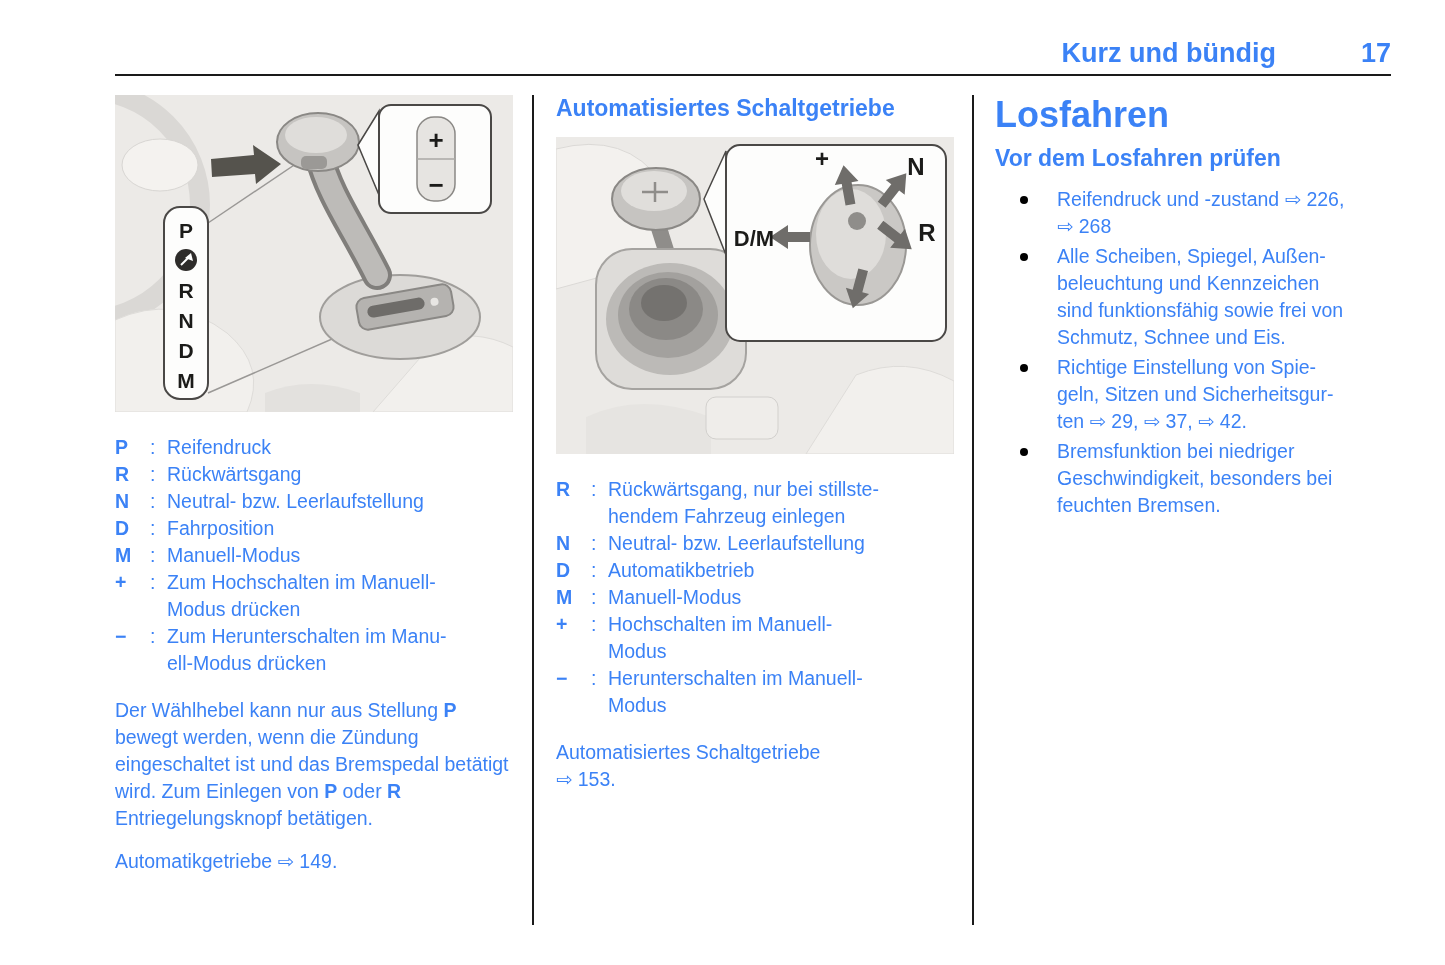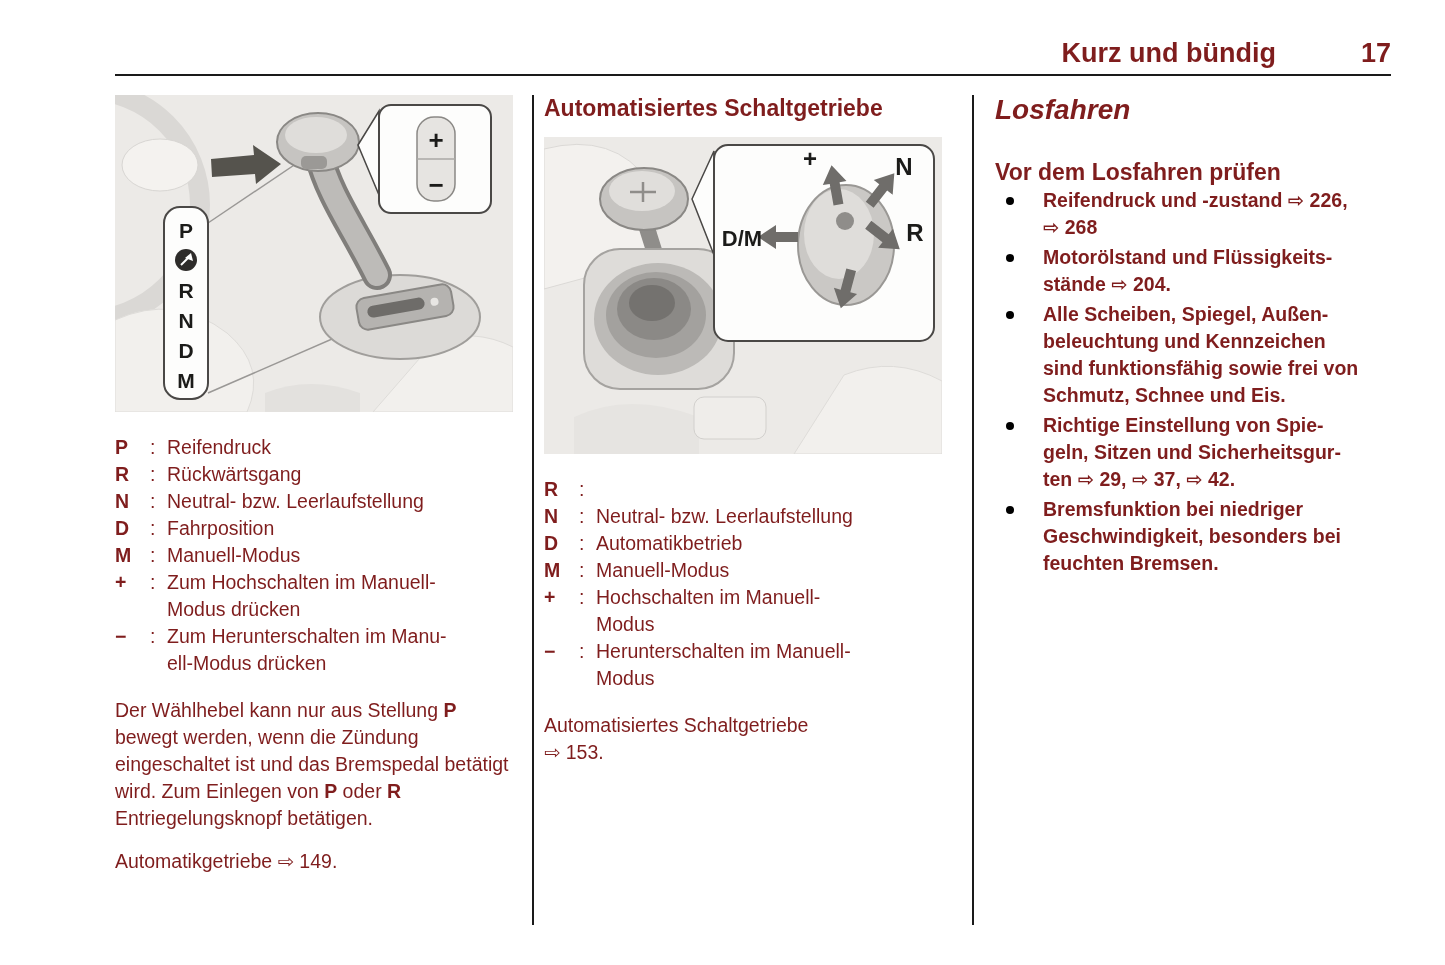--- a/index.html
+++ b/index.html
@@ -3,21 +3,21 @@
 <meta charset="utf-8">
 <style>
   * { box-sizing: border-box; }
   html, body { margin: 0; padding: 0; background: #ffffff; }
   .page {
     position: relative;
     width: 1445px;
     height: 965px;
     background: #ffffff;
     font-family: "Liberation Sans", "DejaVu Sans", sans-serif;
-    color: #7f1d1d;
+    color: #3b82f6;
     overflow: hidden;
   }
 
   
   .header {
     position: absolute;
     top: 38px; left: 115px; right: 54px;
     display: flex; justify-content: flex-end; align-items: baseline;
     gap: 85px;
     font-weight: bold; font-size: 27px; line-height: 30px;
@@ -28,21 +28,21 @@
     background: #1a1a1a;
   }
 
   
   .vdiv { position: absolute; top: 95px; height: 830px; width: 2px; background: #1a1a1a; }
   .vdiv1 { left: 532px; }
   .vdiv2 { left: 972px; }
 
   .col { position: absolute; top: 95px; width: 398px; font-size: 19.5px; line-height: 27px; }
   .col1 { left: 115px; }
-  .col2 { left: 544px; }
+  .col2 { left: 556px; }
   .col3 { left: 995px; }
 
   .colhead { margin: 0 0 14px 0; font-size: 23px; line-height: 1.2; font-weight: bold; }
 
   figure.fig { margin: 0 0 22px 0; width: 398px; height: 317px; }
   figure.fig svg { display: block; width: 100%; height: 100%; }
   .fig text {
     font-family: "Liberation Sans", "DejaVu Sans", sans-serif;
     font-weight: bold; fill: #1b1b19;
   }
@@ -50,23 +50,23 @@
   
   .legend { margin: 0; }
   .legend-row { display: grid; grid-template-columns: 35px 17px 1fr; }
   .lkey { font-weight: bold; }
   .ltext { white-space: pre-line; }
 
   .para { margin: 20px 0 0 0; }
   .ref { margin: 16px 0 0 0; white-space: pre-line; }
 
   
-  .col3 .h1 { margin: 0 0 33px 0; font-size: 28px; line-height: 1.1; font-weight: bold; font-style: italic; }
+  .col3 .h1 { margin: 0 0 10px 0; font-size: 36px; line-height: 1.1; font-weight: bold; }
   .col3 .h2 { margin: 0 0 1px 0; font-size: 23px; line-height: 1.2; font-weight: bold; }
-  ul.bullets { list-style: none; margin: 0; padding: 0; font-weight: bold; }
+  ul.bullets { list-style: none; margin: 14px; padding: 0; }
   ul.bullets li {
     position: relative;
     padding-left: 48px;
     margin-bottom: 3px;
     white-space: pre-line;
   }
   ul.bullets li::before {
     content: "";
     position: absolute; left: 11px; top: 10px;
     width: 8px; height: 8px; border-radius: 50%;
@@ -259,20 +259,22 @@
           <text x="371" y="104" font-size="24" text-anchor="middle">R</text>
         </g>
       </svg>
     </figure>
 
     <div class="legend">
 
         <div class="legend-row">
           <span class="lkey">R</span>
           <span class="lcolon">:</span>
+          <span class="ltext">Rückwärtsgang, nur bei stillste-
+hendem Fahrzeug einlegen</span>
         </div>
 
         <div class="legend-row">
           <span class="lkey">N</span>
           <span class="lcolon">:</span>
           <span class="ltext">Neutral- bzw. Leerlaufstellung</span>
         </div>
 
         <div class="legend-row">
           <span class="lkey">D</span>
@@ -307,22 +309,20 @@
 
   <div class="col col3">
     <h1 class="h1">Losfahren</h1>
     <h2 class="h2">Vor dem Losfahren prüfen</h2>
 
     <ul class="bullets">
 
         <li>Reifendruck und -zustand ⇨ 226,
 ⇨ 268</li>
 
-        <li>Motorölstand und Flüssigkeits-
-stände ⇨ 204.</li>
 
         <li>Alle Scheiben, Spiegel, Außen-
 beleuchtung und Kennzeichen
 sind funktionsfähig sowie frei von
 Schmutz, Schnee und Eis.</li>
 
         <li>Richtige Einstellung von Spie-
 geln, Sitzen und Sicherheitsgur-
 ten ⇨ 29, ⇨ 37, ⇨ 42.</li>
 

